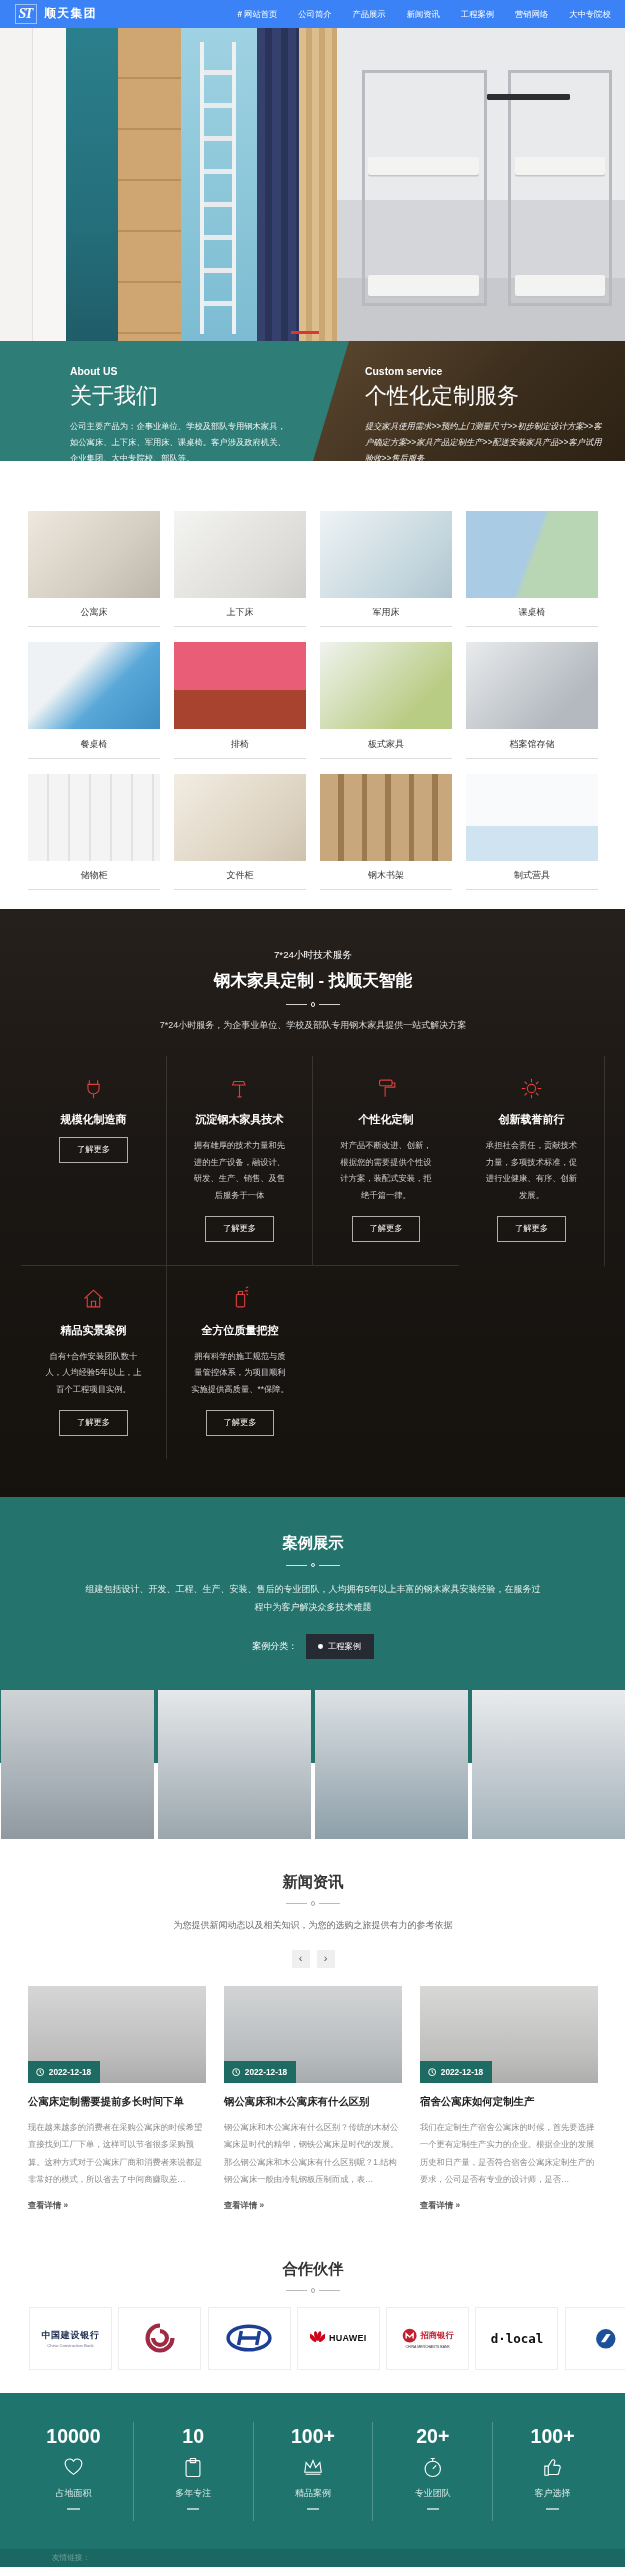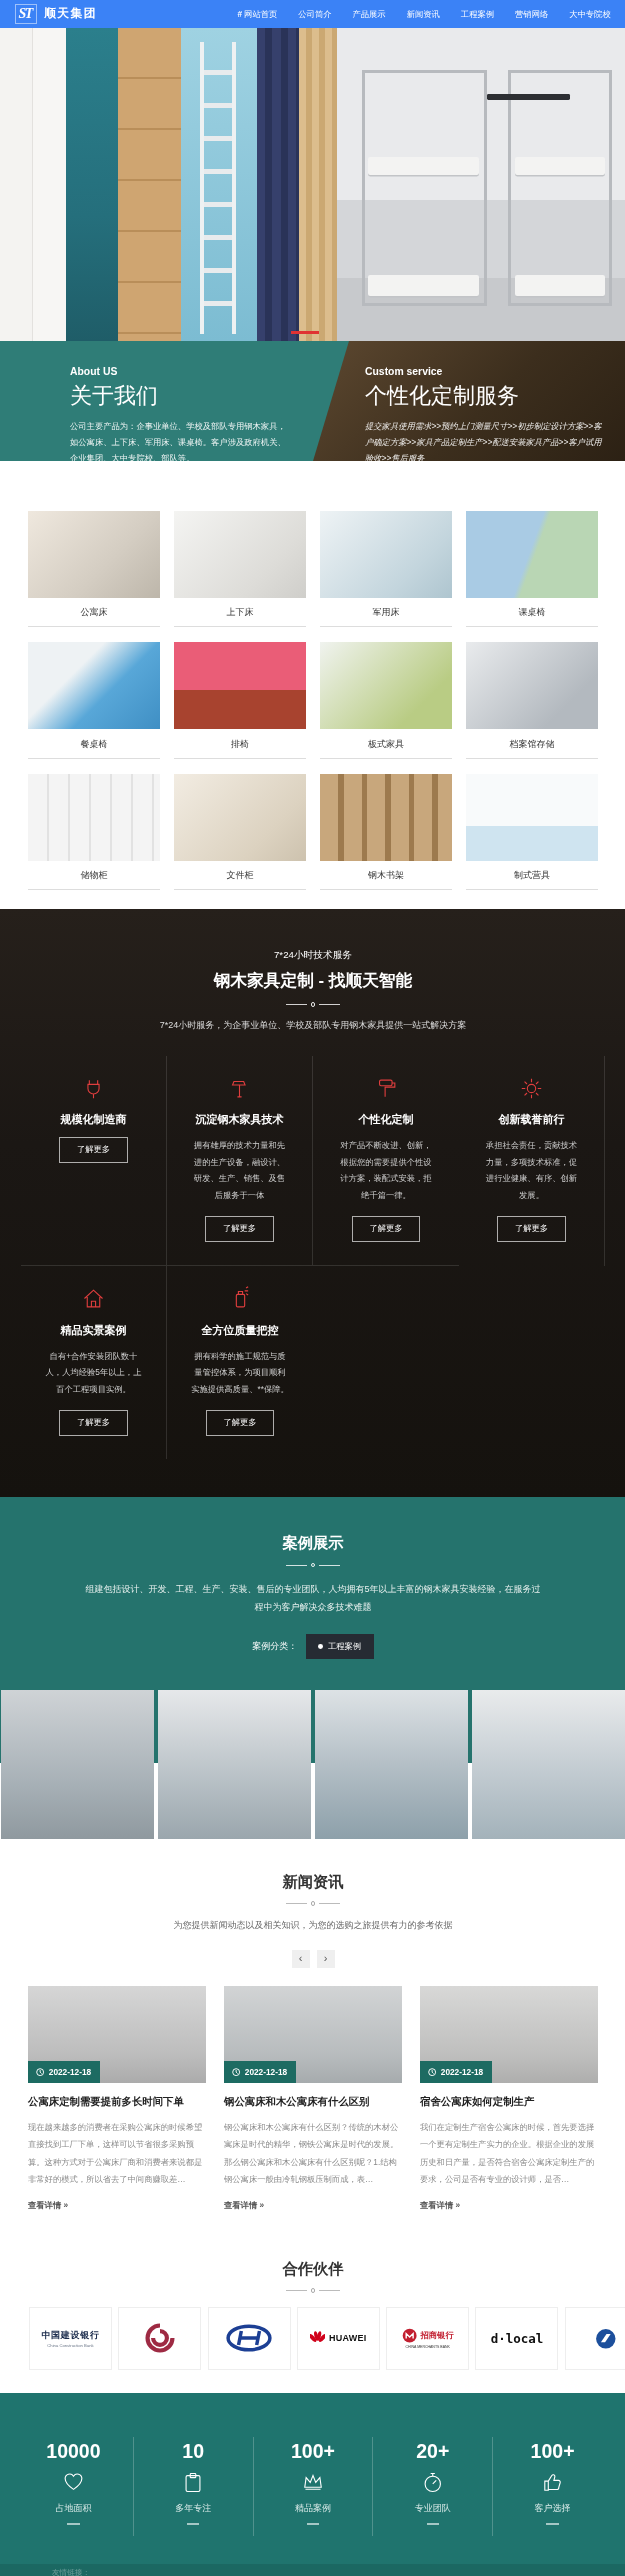--- a/index.html
+++ b/index.html
@@ -127,21 +127,21 @@
   .ccb-en { font-size:4.2px; color:#6b7688; }
   .huawei-row { display:flex; align-items:center; gap:3.5px; }
   .huawei-txt { font-size:9px; font-weight:700; color:#111; letter-spacing:0.3px; }
   .cmb-cn { font-size:8.3px; font-weight:700; color:#c21f30; }
   .cmb-en { font-size:3.5px; color:#333; }
   .cmb-row { display:flex; align-items:center; gap:3.5px; }
   .dlocal { font-size:12.5px; font-weight:700; color:#111; font-family:"DejaVu Sans Mono",monospace; }
 
   
   .stats { background:#1f746e; color:#fff; display:flex; padding:29px 14px 28px; }
-  .stat { flex:1; text-align:center; border-right:0.7px solid rgba(255,255,255,.22); padding:2.8px 4.2px 11px;margin-top:15px; }
+  .stat { flex:1; text-align:center; border-right:0.7px solid rgba(255,255,255,.22); padding:2.8px 4.2px 11px; }
   .stat:last-child { border-right:none; }
   .stat-val { font-size:19.5px; font-weight:700; margin-bottom:7px; }
   .stat-icon { height:23.6px; display:flex; align-items:center; justify-content:center; margin-bottom:8.3px; }
   .stat-icon svg { stroke:#fff; fill:none; stroke-width:1.6; }
   .stat-label { font-size:9px; color:#d9eae8; margin-bottom:8.3px; }
   .stat-dash { width:12.5px; height:1.4px; background:rgba(255,255,255,.6); margin:0 auto; }
 
   
   .flinks { background:#1b6862; color:rgba(255,255,255,.35); font-size:7.6px; padding:4.2px 52px; }
 </style>

